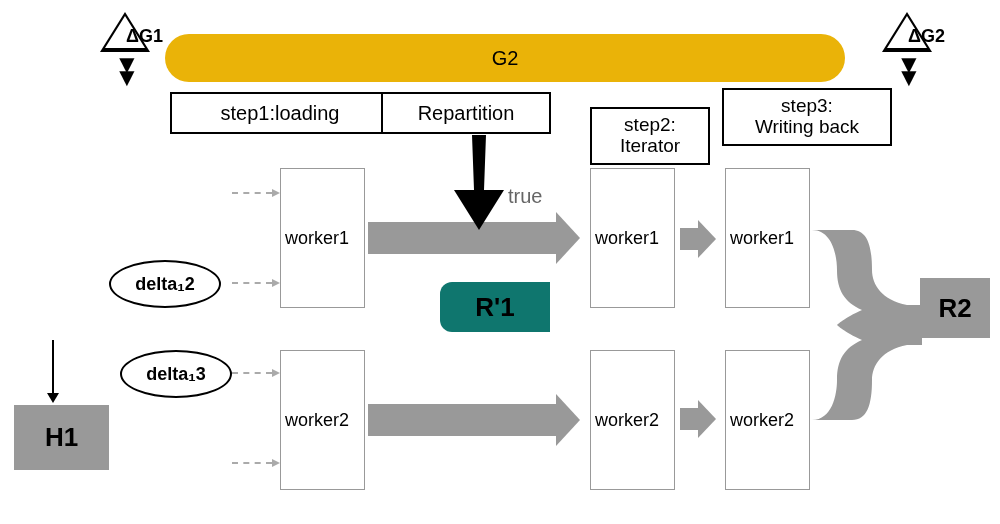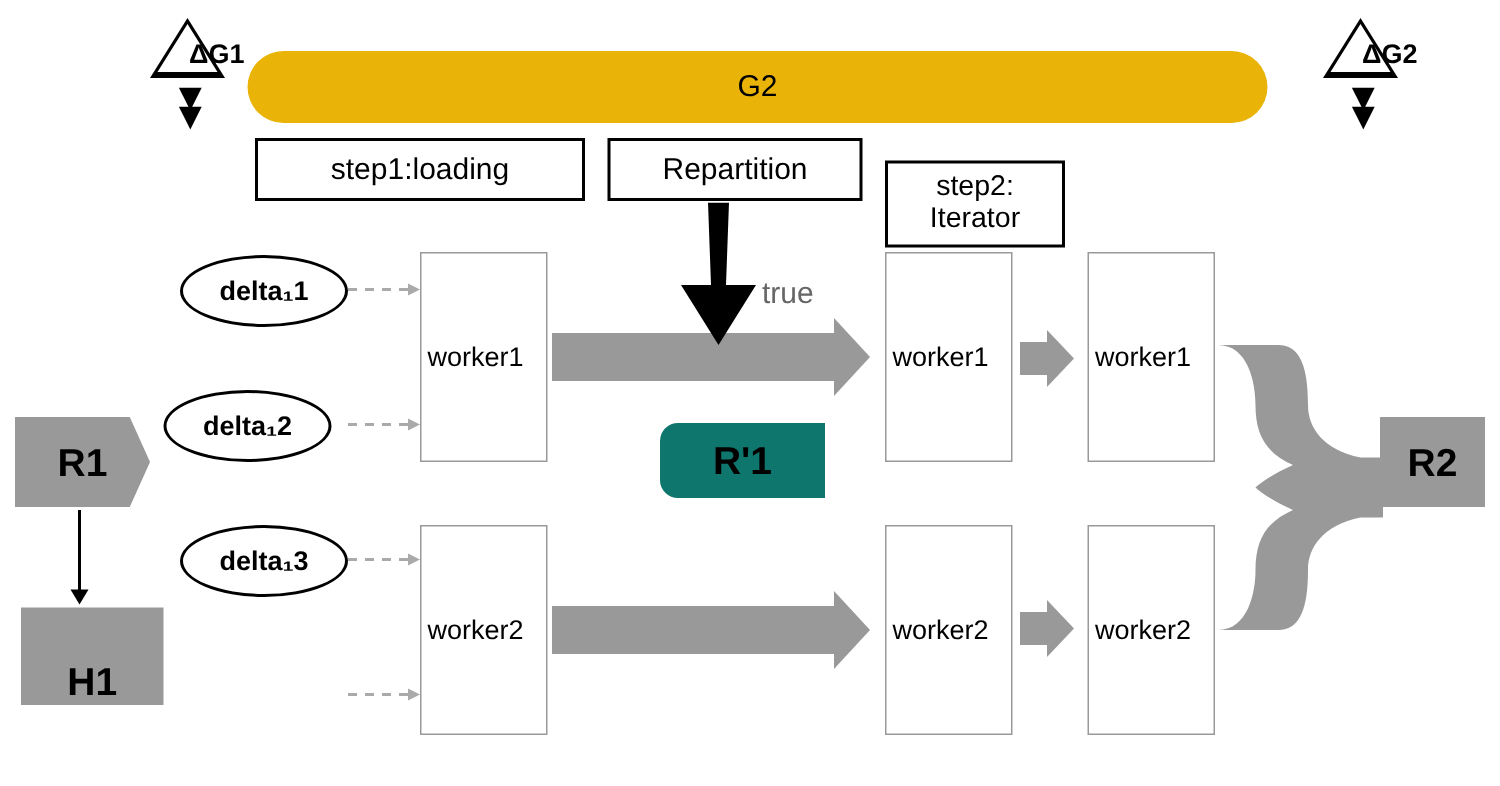--- a/index.html
+++ b/index.html
@@ -199,31 +199,32 @@
   <div class="tri-label" style="top:16px; left:878px;">ΔG2</div>
   <div class="down-arrow-v" style="top:48px; left:886px;">▼<br>▼</div>
 
   <div class="pill" style="top:24px; left:155px; width:680px; height:48px;">
     <span>G2</span>
   </div>
 
   <div class="step-box" style="top:82px; left:160px; width:200px; height:30px;">
     <span>step1:loading</span>
   </div>
-  <div class="step-box" style="top:82px; left:395px; width:150px; height:30px;">
+  <div class="step-box" style="top:82px; left:371px; width:150px; height:30px;">
     <span>Repartition</span>
   </div>
   <div class="step-box" style="top:78px; left:580px; width:100px; height:46px; white-space:pre; text-align:center; font-size:19px; line-height:1.1;margin-top:19px;">
     <span>step2:
 Iterator</span>
   </div>
-
-  <div class="ellipse" style="top:160px; left:110px; width:108px; height:44px;">
-      <span>delta₁1</span>
-    </div>
+  <div class="step-box" style="top:78px; left:712px; width:150px; height:46px; white-space:pre; text-align:center; font-size:19px; line-height:1.1;">
+    <span>step3:
+Writing back</span>
+  </div>
+
   <div class="ellipse" style="top:250px; left:99px; width:108px; height:44px;">
       <span>delta₁2</span>
     </div>
   <div class="ellipse" style="top:340px; left:110px; width:108px; height:44px;">
       <span>delta₁3</span>
     </div>
 
   <div class="thin-arrow" style="top:182px; left:222px; width:40px;"></div>
   <div class="thin-arrow" style="top:272px; left:222px; width:40px;"></div>
   <div class="thin-arrow" style="top:362px; left:222px; width:40px;"></div>
@@ -258,27 +259,24 @@
   <div class="small-thick-arrow" style="top:218px; left:670px; width:20px;"></div>
   <div class="small-thick-arrow" style="top:398px; left:670px; width:20px;"></div>
 
   <div class="worker-box" style="top:158px; left:715px; width:85px; height:140px;">
       <span>worker1</span>
     </div>
   <div class="worker-box" style="top:340px; left:715px; width:85px; height:140px;">
       <span>worker2</span>
     </div>
 
-  <div class="big-tag" style="top:268px; left:0px; width:90px; height:60px; clip-path: polygon(0 0, 85% 0, 100% 50%, 85% 100%, 0 100%);">
-    <span>R1</span>
-  </div>
 
   <div class="vline-arrow" style="top:330px; left:42px; height:55px;"></div>
 
-  <div class="rect-box" style="top:395px; left:4px; width:95px; height:65px;align-items:flex-end;">
+  <div class="rect-box" style="top:395px; left:4px; width:95px; height:65px;">
     <span>H1</span>
   </div>
 
   <svg class="converge" style="top:220px; left:802px;" width="110" height="190">
     <path d="M 0 0 L 40 0 C 55 0 60 15 60 40 C 60 55 70 70 95 75 L 110 75 L 110 115 L 95 115 C 70 120 60 135 60 150 C 60 175 55 190 40 190 L 0 190 C 20 190 25 165 25 150 C 25 130 32 118 50 110 C 32 102 25 95 25 95 C 25 95 32 88 50 80 C 32 72 25 60 25 40 C 25 25 20 0 0 0 Z" fill="#999"></path>
   </svg>
 
   <div class="big-tag" style="top:268px; left:910px; width:70px; height:60px;">
     <span>R2</span>
   </div>

